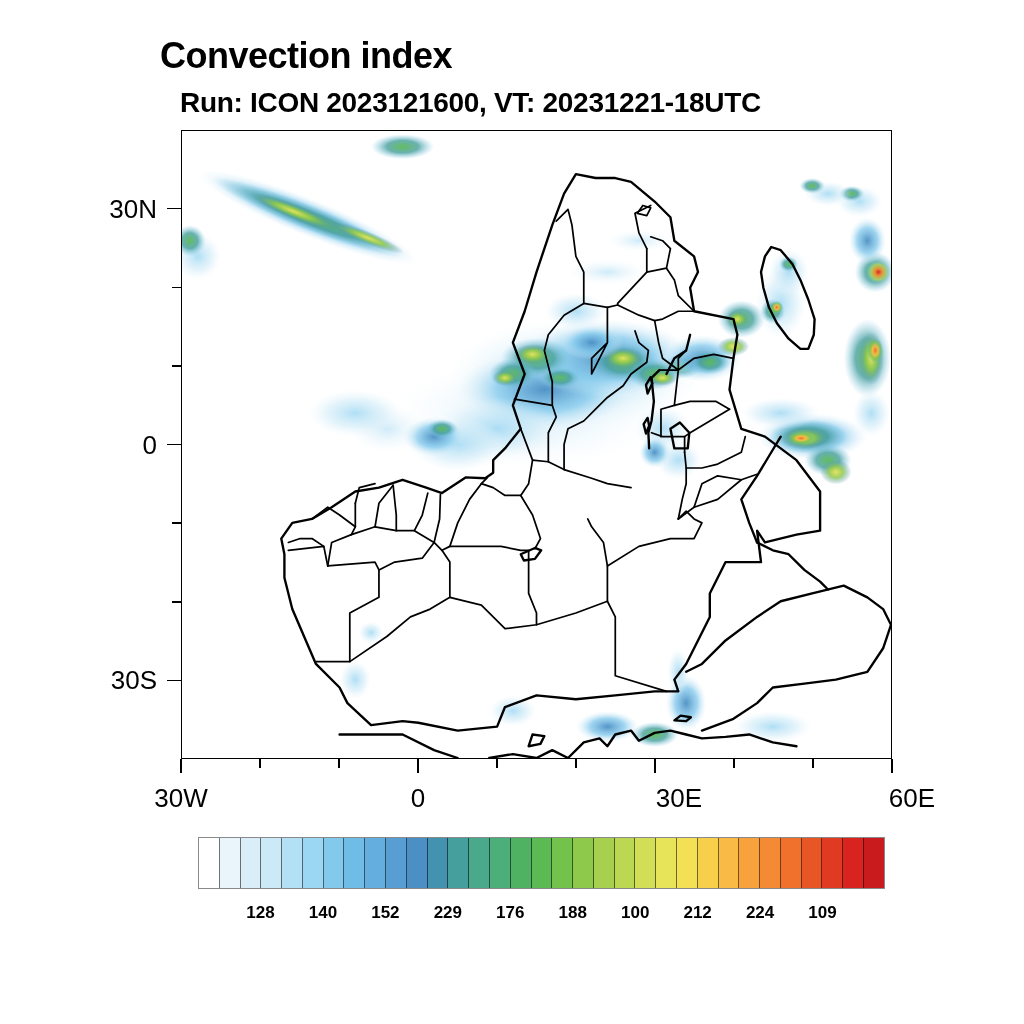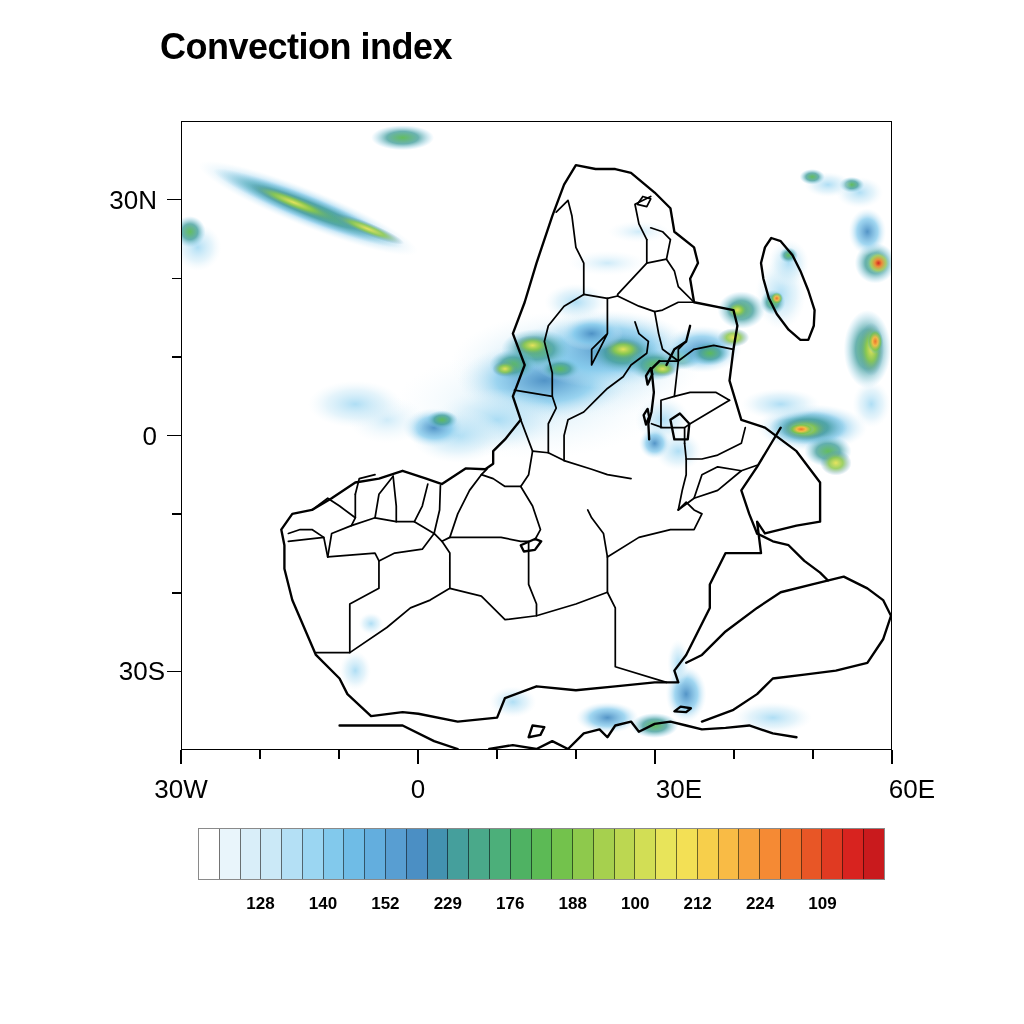--- a/index.html
+++ b/index.html
@@ -1,19 +1,19 @@
 <!DOCTYPE html>
 <html><head>
 <meta charset="utf-8">
 <style>
   html,body{margin:0;padding:0;background:#fff;}
   body{width:1024px;height:1024px;position:relative;
        font-family:"Liberation Sans",sans-serif;color:#000;overflow:hidden;}
 
-  #stage{position:absolute;left:0;top:8px;width:1024px;height:891px;}
+  #stage{position:absolute;left:0;top:17px;width:1024px;height:891px;}
 
   .title{position:absolute;font-weight:bold;white-space:nowrap;}
   #main-title{left:160px;top:18px;font-size:36px;letter-spacing:-0.5px;}
   #sub-title{left:180px;top:70px;font-size:28px;letter-spacing:-0.3px;}
 
   
   #plot{position:absolute;left:181px;top:113px;width:711px;height:629px;
         border:1.5px solid #000;box-sizing:border-box;background:#fff;overflow:hidden;}
   #mapsvg{position:absolute;left:0;top:0;width:100%;height:100%;display:block;}
 
@@ -35,20 +35,21 @@
   #cbar .seg:last-child{border-right:none;}
   .cblab{position:absolute;font-size:17px;font-weight:bold;
          transform:translateX(-50%);white-space:nowrap;}
 </style>
 </head>
 <body>
 
 <div id="stage">
 
   <div class="title" id="main-title">Convection index</div>
+  <div class="title" id="sub-title">Run: ICON 2023121600,  VT: 20231221-18UTC</div>
 
   <div id="plot">
     <svg id="mapsvg" viewBox="-30 -40 90 80" preserveAspectRatio="none">
       <defs>
 
         <radialGradient id="gBlue">
             <stop offset="0%" stop-color="#4b8fc4" stop-opacity=".95"></stop>
             <stop offset="55%" stop-color="#82c9ec" stop-opacity=".75"></stop>
             <stop offset="100%" stop-color="#d9eef9" stop-opacity="0"></stop>
           </radialGradient>
@@ -328,14 +329,14 @@
     <div class="axlab xlab" style="left: 892px; top: 766px; margin-left: 20px;">60E</div>
     <div class="tick y major" style="top: 190.875px; left: 167px;"></div>
     <div class="axlab ylab" style="top: 191.625px; left: 0px; width: 157px;">30N</div>
     <div class="tick y" style="top: 269.5px; left: 172px;"></div>
     <div class="tick y" style="top: 348.125px; left: 172px;"></div>
     <div class="tick y major" style="top: 426.75px; left: 167px;"></div>
     <div class="axlab ylab" style="top: 427.5px; left: 0px; width: 157px;">0</div>
     <div class="tick y" style="top: 505.375px; left: 172px;"></div>
     <div class="tick y" style="top: 584px; left: 172px;"></div>
     <div class="tick y major" style="top: 662.625px; left: 167px;"></div>
-    <div class="axlab ylab" style="top: 663.375px; left: 0px; width: 157px; padding-left: 8px;">30S</div>
+    <div class="axlab ylab" style="top: 663.375px; left: 0px; width: 157px;">30S</div>
   </div>
 
 </body></html>

